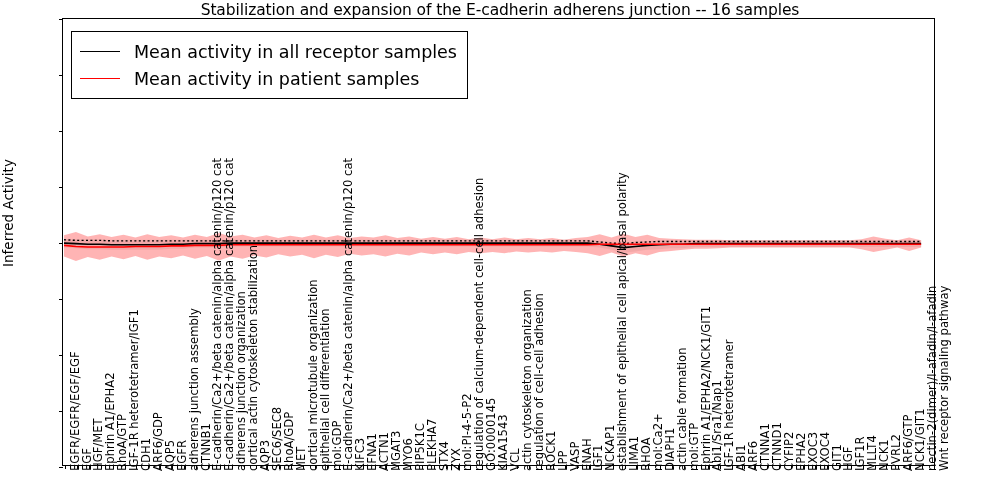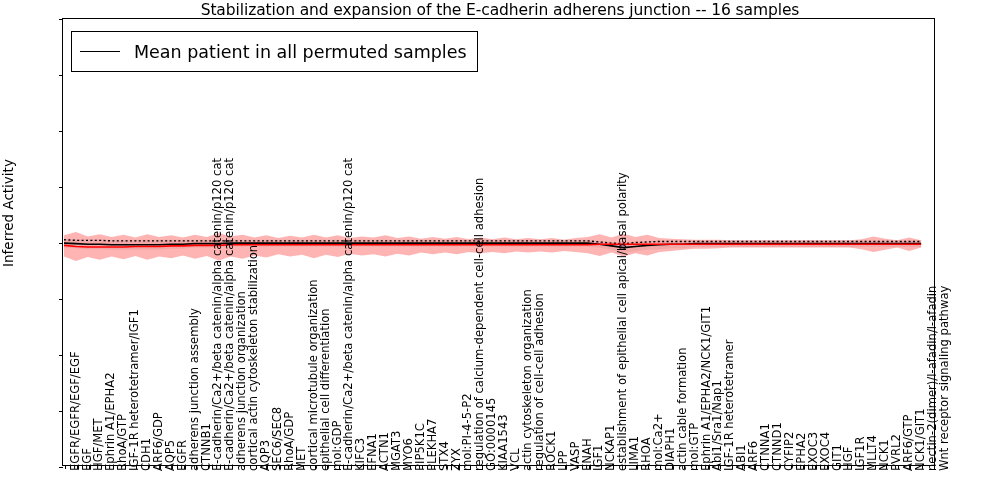--- a/index.html
+++ b/index.html
@@ -303,21 +303,25 @@
         <div class="xtick-label" style="left: 828px; top: 452px;">PVRL2</div>
         <div class="xtick-label" style="left: 839.9px; top: 452px;">ARF6/GTP</div>
         <div class="xtick-label" style="left: 851.8px; top: 452px;">NCK1/GIT1</div>
         <div class="xtick-label" style="left: 863.7px; top: 452px;">nectin-2(dimer)/l-afadin/l-afadin</div>
         <div class="xtick-label" style="left: 875.6px; top: 452px;">Wnt receptor signaling pathway</div>
       </div>
 
     <div id="legend">
       <div class="legend-row">
         <div class="legend-swatch" style="border-top:1.6px solid #000000;"></div>
-        <div class="legend-text">Mean patient in all permuted samples</div>
+        <div class="legend-text">Mean activity in all receptor samples</div>
+      </div>
+      <div class="legend-row">
+        <div class="legend-swatch" style="border-top:1.6px solid #ff0000;"></div>
+        <div class="legend-text">Mean activity in patient samples</div>
       </div>
     </div>
 
   </div>
 
   <div id="ytick-labels"></div>
 
   <div id="ylabel">Inferred Activity</div>
 
 </div>

